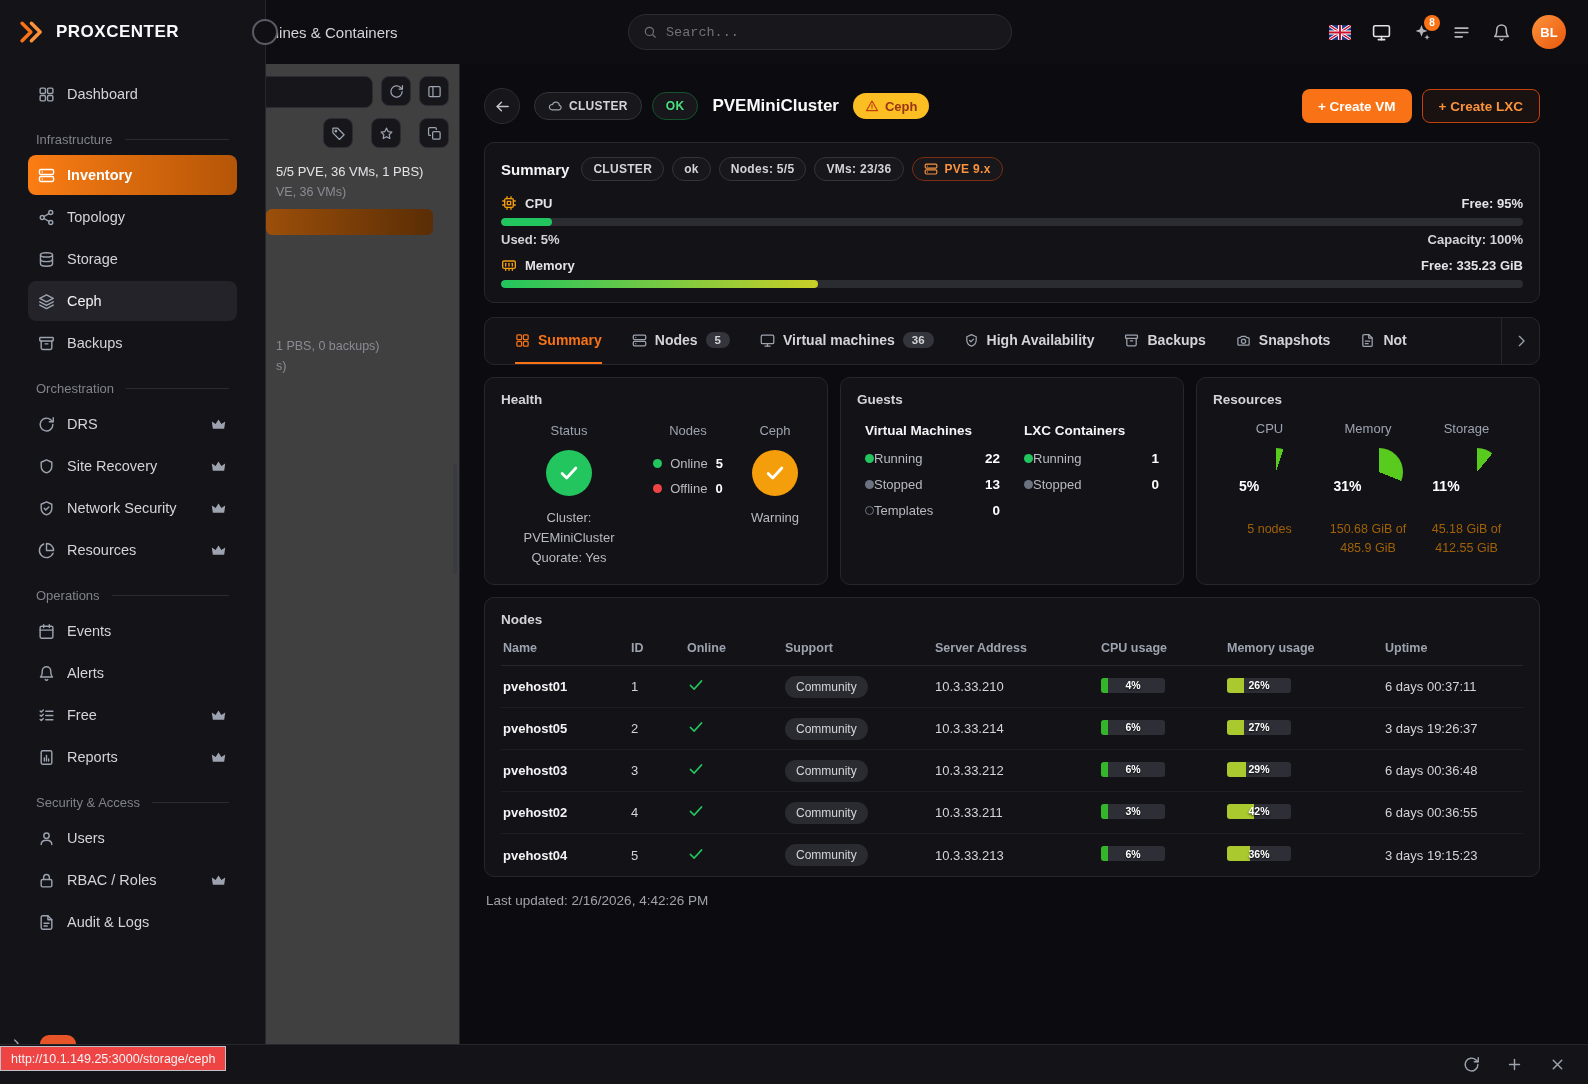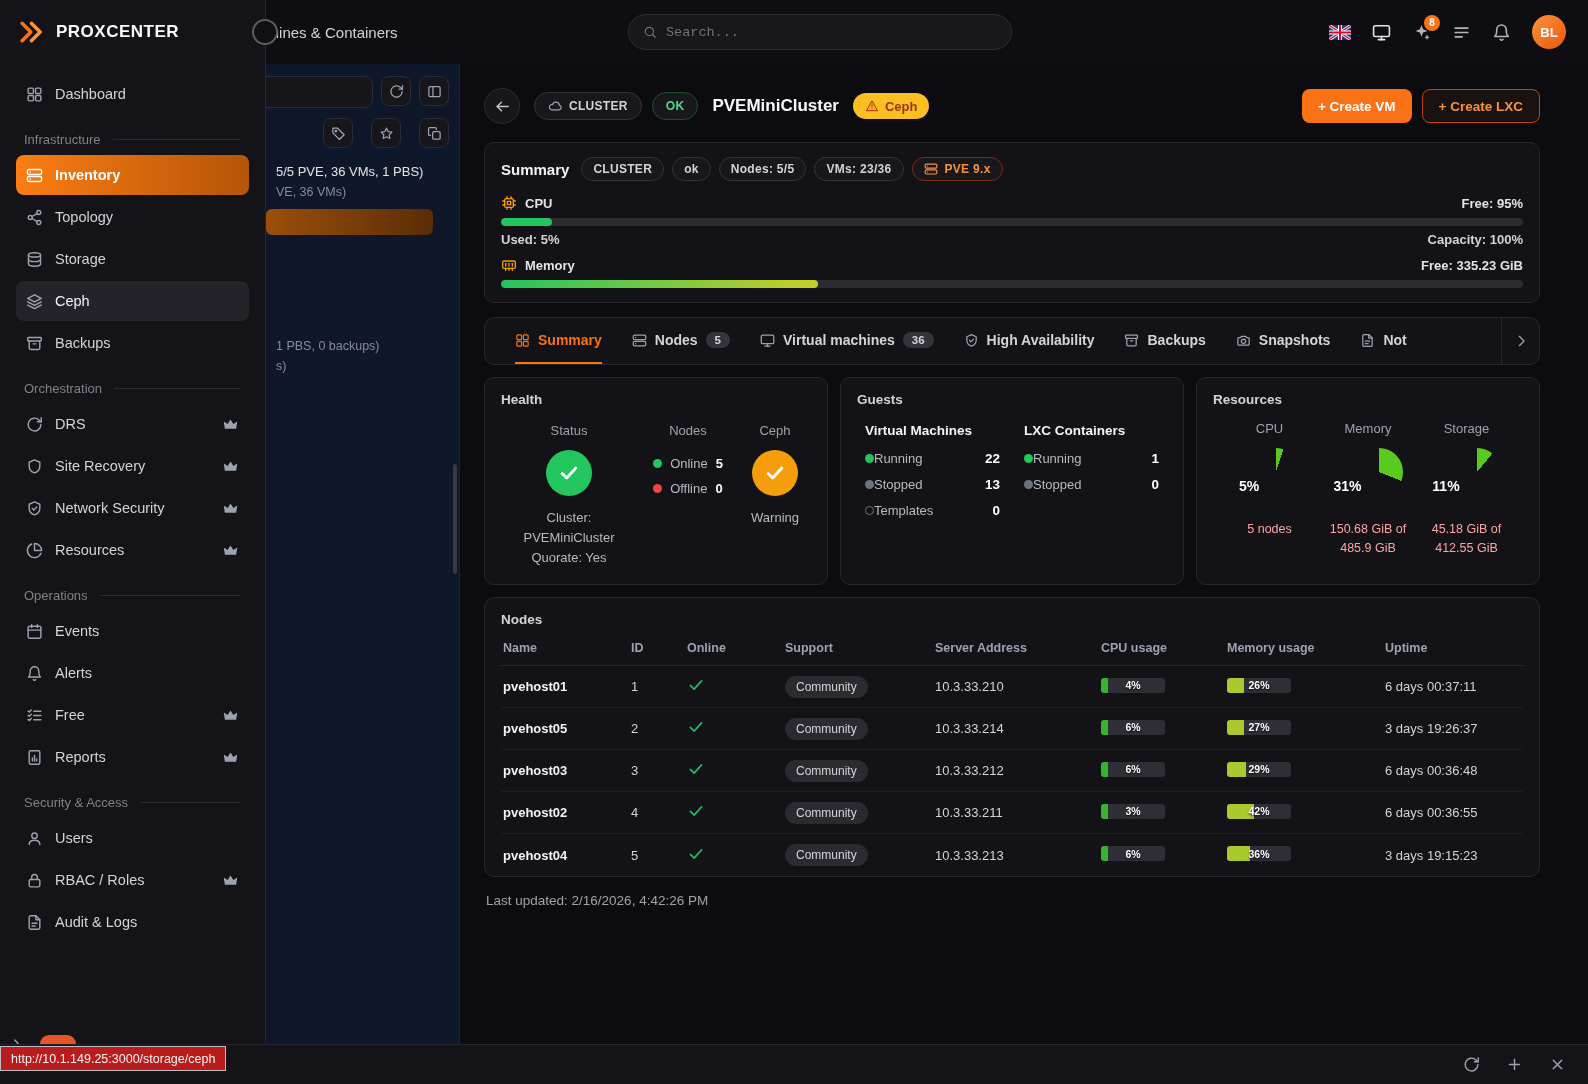--- a/index.html
+++ b/index.html
@@ -24,35 +24,35 @@
   .badge-dot{position:absolute;top:-8px;right:-9px;min-width:16px;height:16px;border-radius:8px;background:#f97316;color:#fff;font-size:10px;font-weight:700;display:flex;align-items:center;justify-content:center;padding:0 4px}
   .avatar{width:34px;height:34px;border-radius:50%;background:linear-gradient(135deg,#fb923c,#ea580c);color:#fff;font-weight:700;font-size:13px;display:flex;align-items:center;justify-content:center}
 
   
   .sidebar{position:absolute;top:0;left:0;bottom:40px;width:266px;background:#131318;border-right:1px solid #26262c;z-index:30}
   .brand{height:64px;display:flex;align-items:center;gap:10px;padding:0 18px}
   .logo{display:inline-flex;width:28px;height:28px}
   .logo svg{width:100%;height:100%}
   .brand-text{font-weight:700;font-size:17px;letter-spacing:.5px;color:#fafafa}
   .collapse-toggle{position:absolute;top:19px;right:-13px;width:26px;height:26px;border-radius:50%;background:#101014;border:2px solid #5b5b66;z-index:5}
-  .nav{position:relative;padding:10px 16px;height:calc(100% - 64px);overflow:hidden}
+  .nav{position:relative;padding:10px 28px;height:calc(100% - 64px);overflow:hidden}
   .nav-item{display:flex;align-items:center;gap:12px;height:40px;border-radius:8px;padding:0 10px;color:#d4d4d8;font-size:14.5px;margin-bottom:2px}
   .nav-item .ic{width:17px;height:17px;color:#9ca3af}
   .nav-item.active{background:linear-gradient(90deg,#fb7d14,#b45507);color:#fff;font-weight:700}
   .nav-item.active .ic{color:#fff}
   .nav-item.hovered{background:#232329;color:#f4f4f5}
   .crown{margin-left:auto;color:#eab308;width:15px;height:15px}
   .nav-section{display:flex;align-items:center;gap:12px;color:#81818b;font-size:13px;margin:18px 8px 8px;white-space:nowrap}
   .nav-section::after{content:"";flex:1;height:1px;background:#2b2b31}
   .sidebar-footer{position:absolute;bottom:-9px;left:12px;display:flex;align-items:center;gap:12px;color:#9ca3af}
   .sidebar-footer .ic{width:16px;height:16px}
   .pill-badge{width:36px;height:18px;border-radius:9px;background:#e65427;display:inline-block}
 
   
-  .treepanel{position:absolute;left:266px;top:64px;bottom:40px;width:194px;background:#0f172a;border-right:1px solid #222228;z-index:5;padding:12px 10px;overflow:hidden}
+  .treepanel{position:absolute;left:266px;top:64px;bottom:40px;width:194px;background:#404040;border-right:1px solid #222228;z-index:5;padding:12px 10px;overflow:hidden}
   .tree-controls{display:flex;gap:8px;margin-bottom:10px}
   .tree-controls.right{justify-content:flex-end;gap:18px}
   .tree-search{flex:1;height:32px;background:#16161b;border:1px solid #2c2c34;border-radius:8px;margin-left:-26px;display:flex;align-items:center;padding:0 8px}
   .tree-search input{width:100%;background:none;border:none;outline:none;color:#e4e4e7;font-family:inherit;font-size:13px}
   .sq-btn{width:30px;height:30px;border-radius:8px;background:#16161b;border:1px solid #2c2c34;color:#9ca3af;display:flex;align-items:center;justify-content:center}
   .sq-btn .ic{width:15px;height:15px}
   .tree-line{color:#8b8b94;font-size:12.5px;white-space:nowrap;overflow:hidden;margin-top:6px}
   .tree-line.strong{color:#e4e4e7;font-size:13px;margin-top:16px}
   .tree-selected{height:26px;border-radius:6px;background:linear-gradient(90deg,#9c4f0a,#5a2d05);margin:10px 16px 0 -10px}
   .tree-line.gap-lg{margin-top:104px}
@@ -127,21 +127,21 @@
   .gcol h4{font-size:13.5px;color:#f4f4f5;margin-bottom:2px}
   .grow{display:flex;align-items:center;font-size:13px;color:#b9b9c2}
   .grow b{margin-left:auto;color:#fff;font-size:13.5px}
 
   .res-grid{display:flex;justify-content:space-between;padding:0 8px}
   .rcol{display:flex;flex-direction:column;align-items:center;width:33%}
   .rlabel{color:#9ca3af;font-size:13px}
   .gauge{display:flex;align-items:flex-end;margin-top:6px;height:54px}
   .gauge .pct{font-weight:700;font-size:14px;color:#fff;margin-right:-7px;margin-bottom:2px;position:relative;z-index:1}
   .pie{width:48px;height:48px;border-radius:50%;background:conic-gradient(#59cb1e calc(var(--p,0) * 1%),transparent 0)}
-  .rcaption{margin-top:24px;color:#fca5a5;font-size:12.5px;text-align:center;line-height:1.5;max-width:112px}
+  .rcaption{margin-top:24px;color:#a16207;font-size:12.5px;text-align:center;line-height:1.5;max-width:112px}
 
   .nodes-card{padding:14px 16px 0}
   .trow{display:grid;grid-template-columns:128px 56px 98px 150px 166px 126px 158px 1fr;align-items:center;padding:0 2px}
   .thead{color:#9ca3af;font-size:12.5px;font-weight:700;padding-bottom:10px;border-bottom:1px solid #26262c}
   .trow.data{height:42px;border-bottom:1px solid #1d1d23;font-size:13px;color:#d4d4d8}
   .trow.data:last-of-type{border-bottom:none}
   .cell-name{font-weight:700;color:#f4f4f5}
   .cell-check{color:#22c55e}
   .cell-check .ic{width:18px;height:18px}
   .pill{display:inline-flex;align-items:center;height:22px;padding:0 11px;border-radius:999px;background:#2a2a31;color:#d4d4d8;font-size:12px}
@@ -149,21 +149,21 @@
   .minibar-fill{position:absolute;top:0;bottom:0;left:0;width:max(7px,calc(var(--p,0) * 1%))}
   .minibar-fill.cpu{background:#35b52c}
   .minibar-fill.mem{background:#a9c92f}
   .minibar-label{position:absolute;inset:0;display:flex;align-items:center;justify-content:center;font-size:10.5px;font-weight:700;color:#fff;text-shadow:0 1px 2px rgba(0,0,0,.85)}
   .last-updated{color:#a1a1aa;font-size:13.5px;margin:16px 2px}
 
   
   .bottombar{position:absolute;left:0;right:0;bottom:0;height:40px;background:#141418;border-top:1px solid #26262c;display:flex;align-items:center;justify-content:flex-end;gap:26px;padding:0 22px;z-index:40}
   .bb-icon{color:#9ca3af;display:inline-flex}
   .bb-icon .ic{width:17px;height:17px}
-  .status-tooltip{position:absolute;left:0;bottom:13px;height:25px;display:flex;align-items:center;padding:0 10px;background:#b91c1c;border:1px solid #bfbfc6;color:#f4f4f5;font-size:12.5px;z-index:50;white-space:nowrap}
+  .status-tooltip{position:absolute;left:0;bottom:13px;height:25px;display:flex;align-items:center;padding:0 10px;background:#ef4444;border:1px solid #bfbfc6;color:#f4f4f5;font-size:12.5px;z-index:50;white-space:nowrap}
 </style>
 </head>
 <body>
 
 <header class="topbar" data-interactable="false">
   <div class="topbar-title" data-interactable="false">Virtual Machines &amp; Containers</div>
   <div class="search" data-interactable="true">
     <i class="ic" data-interactable="false">
         <svg viewBox="0 0 24 24" fill="none" stroke="currentColor" stroke-width="2" stroke-linecap="round" stroke-linejoin="round">
           <circle cx="11" cy="11" r="7"></circle>

